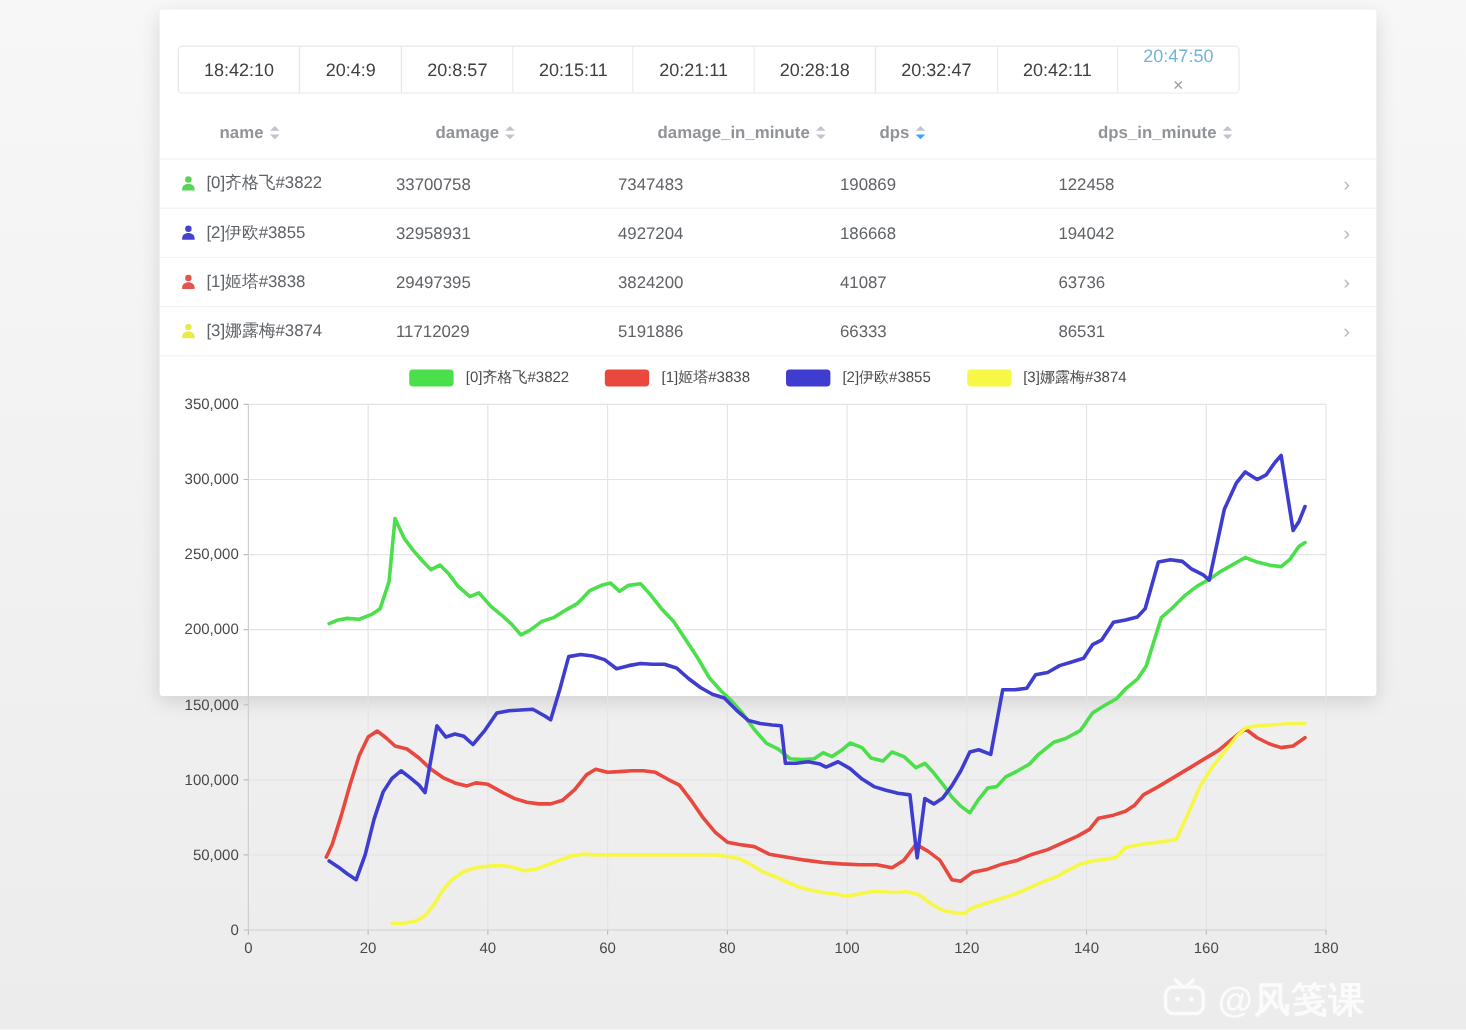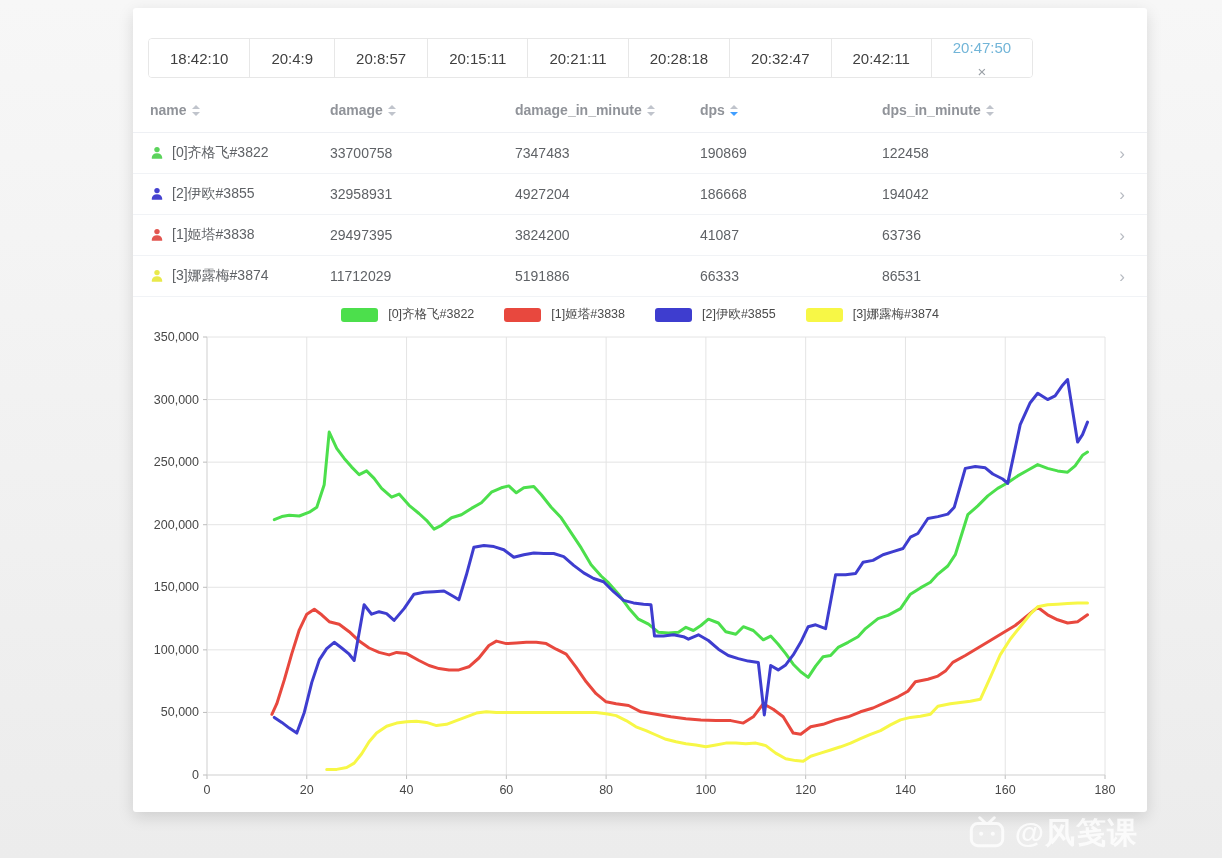--- a/index.html
+++ b/index.html
@@ -3,21 +3,21 @@
 <meta charset="utf-8">
 <style>
   html,body{margin:0;padding:0;}
   body{
     width:1222px;height:858px;
     background:linear-gradient(180deg,#f7f7f7 0%,#ececec 100%);
     font-family:"Liberation Sans","DejaVu Sans",sans-serif;
     position:relative;overflow:hidden;
   }
   .card{
-    position:absolute;left:133px;top:8px;width:1014px;height:804px;
+    position:absolute;left:133px;top:8px;width:1014px;height:572px;
     background:#ffffff;border-radius:3px;
     box-shadow:0 5px 16px rgba(0,0,0,.13);
   }
   
   .tab-bar{
     display:inline-flex;margin:30px 0 0 15px;
     border:1px solid #e7e7e7;border-radius:4px;background:#fff;overflow:hidden;
   }
   .tab{
     display:flex;align-items:center;gap:8px;
@@ -28,21 +28,21 @@
   .tab.active{color:#72b5d8;flex-direction:column;}
   .tab-close{color:#9aa0a6;font-size:15px;line-height:1;cursor:pointer;}
   
   .thead,.tr{
     display:grid;
     grid-template-columns:180px 185px 185px 182px 1fr 34px;
     align-items:center;padding-left:17px;
   }
   .thead{height:44px;margin-top:10px;border-bottom:1px solid #eef0f4;}
   .th{display:flex;align-items:center;cursor:pointer;}
-  .th-label{font-size:14px;font-weight:bold;color:#909399;}
+  .th-label{font-size:14px;font-weight:bold;color:#909399;margin-left:33px;}
   .carets{display:inline-flex;flex-direction:column;margin-left:5px;}
   .caret{width:0;height:0;border:4px solid transparent;display:block;}
   .caret.up{border-bottom-color:#c0c4cc;border-top-width:0;margin-bottom:3px;}
   .caret.down{border-top-color:#c0c4cc;border-bottom-width:0;}
   .caret.down.active{border-top-color:#409eff;}
   .tr{height:40px;border-bottom:1px solid #f1f3f6;cursor:pointer;}
   .td{font-size:14px;color:#5f6266;}
   .td-name{display:flex;align-items:center;gap:8px;}
   .person svg{display:block;}
   .td-arrow{justify-self:end;padding-right:22px;}

